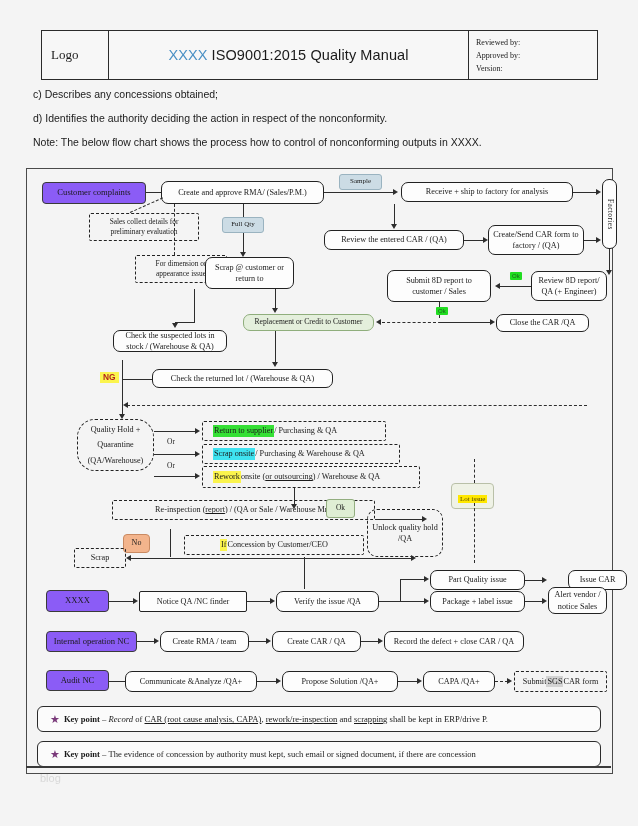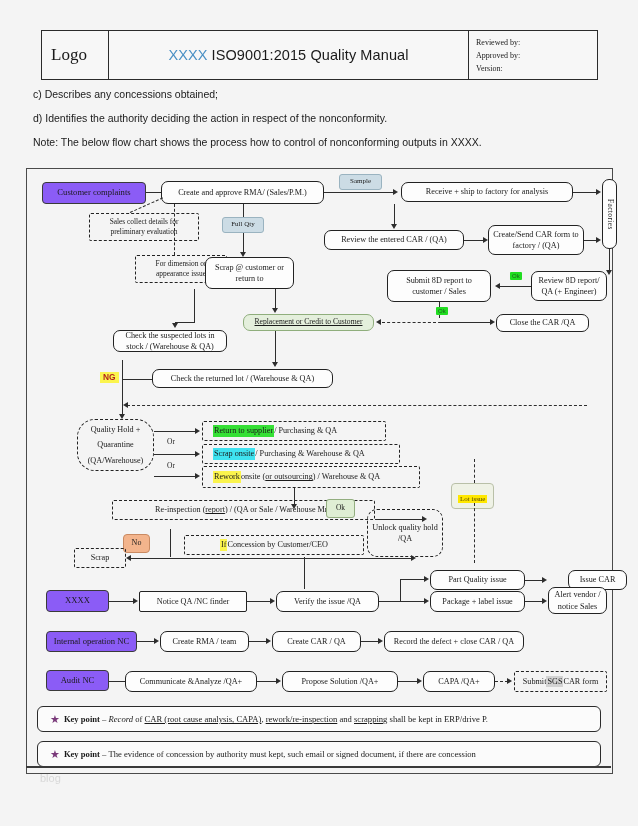--- a/index.html
+++ b/index.html
@@ -14,21 +14,21 @@
   .page{position:absolute;inset:0;}
 
   
   .doc-header{
     position:absolute;left:41px;top:30px;width:555px;height:48px;
     border:1.5px solid #2b2b2b;background:#f7f7f7;display:flex;
   }
   .hdr-logo{
     width:57px;border-right:1.5px solid #2b2b2b;
     display:flex;align-items:center;padding-left:9px;
-    font-size:17px;
+    font-size:13px;
   }
   .hdr-title{
     flex:1;display:flex;align-items:center;justify-content:center;
     font-family:"Liberation Sans", sans-serif;
     font-size:14.5px;letter-spacing:.1px;
   }
   .hdr-title .xxxx{color:#4a90c4;margin-right:4px;}
   .hdr-meta{
     width:121px;border-left:1.5px solid #2b2b2b;
     padding:5px 0 0 7px;font-size:8px;line-height:1.65;
@@ -181,21 +181,21 @@
     <div class="arw d" style="left:579px;top:101px;"></div>
     <div class="node" style="left:504px;top:102px;width:76px;height:30px;">Review 8D report/ QA (+ Engineer)</div>
     <div class="ln lnh" style="left:470px;top:117px;width:34px;"></div>
     <div class="arw l" style="left:468px;top:114px;"></div>
     <div class="ok-chip" style="left:483px;top:103px;">Ok</div>
     <div class="node" style="left:360px;top:101px;width:104px;height:32px;">Submit 8D report to customer / Sales</div>
 
     <div class="ln lnv" style="left:412px;top:133px;height:16px;"></div>
     <div class="ln lnv" style="left:248px;top:120px;height:20px;"></div>
     <div class="arw d" style="left:245px;top:139px;"></div>
-    <div class="node green" style="left:216px;top:145px;width:131px;height:17px;font-size:7.6px;text-decoration:underline;">Replacement or Credit to Customer</div>
+    <div class="node green" style="left:216px;top:145px;width:131px;height:17px;font-size:7.6px;">Replacement or Credit to Customer</div>
 
     <div class="dsh-h" style="left:355px;top:153px;width:105px;"></div>
     <div class="arw l" style="left:349px;top:150px;"></div>
     <div class="ok-chip" style="left:409px;top:138px;">Ok</div>
     <div class="ln lnh" style="left:412px;top:153px;width:52px;"></div>
     <div class="arw r" style="left:463px;top:150px;"></div>
     <div class="node" style="left:469px;top:145px;width:93px;height:18px;">Close the CAR /QA</div>
 
     <div class="ln lnv" style="left:167px;top:120px;height:34px;"></div>
     <div class="ln lnh" style="left:148px;top:153px;width:20px;"></div>

